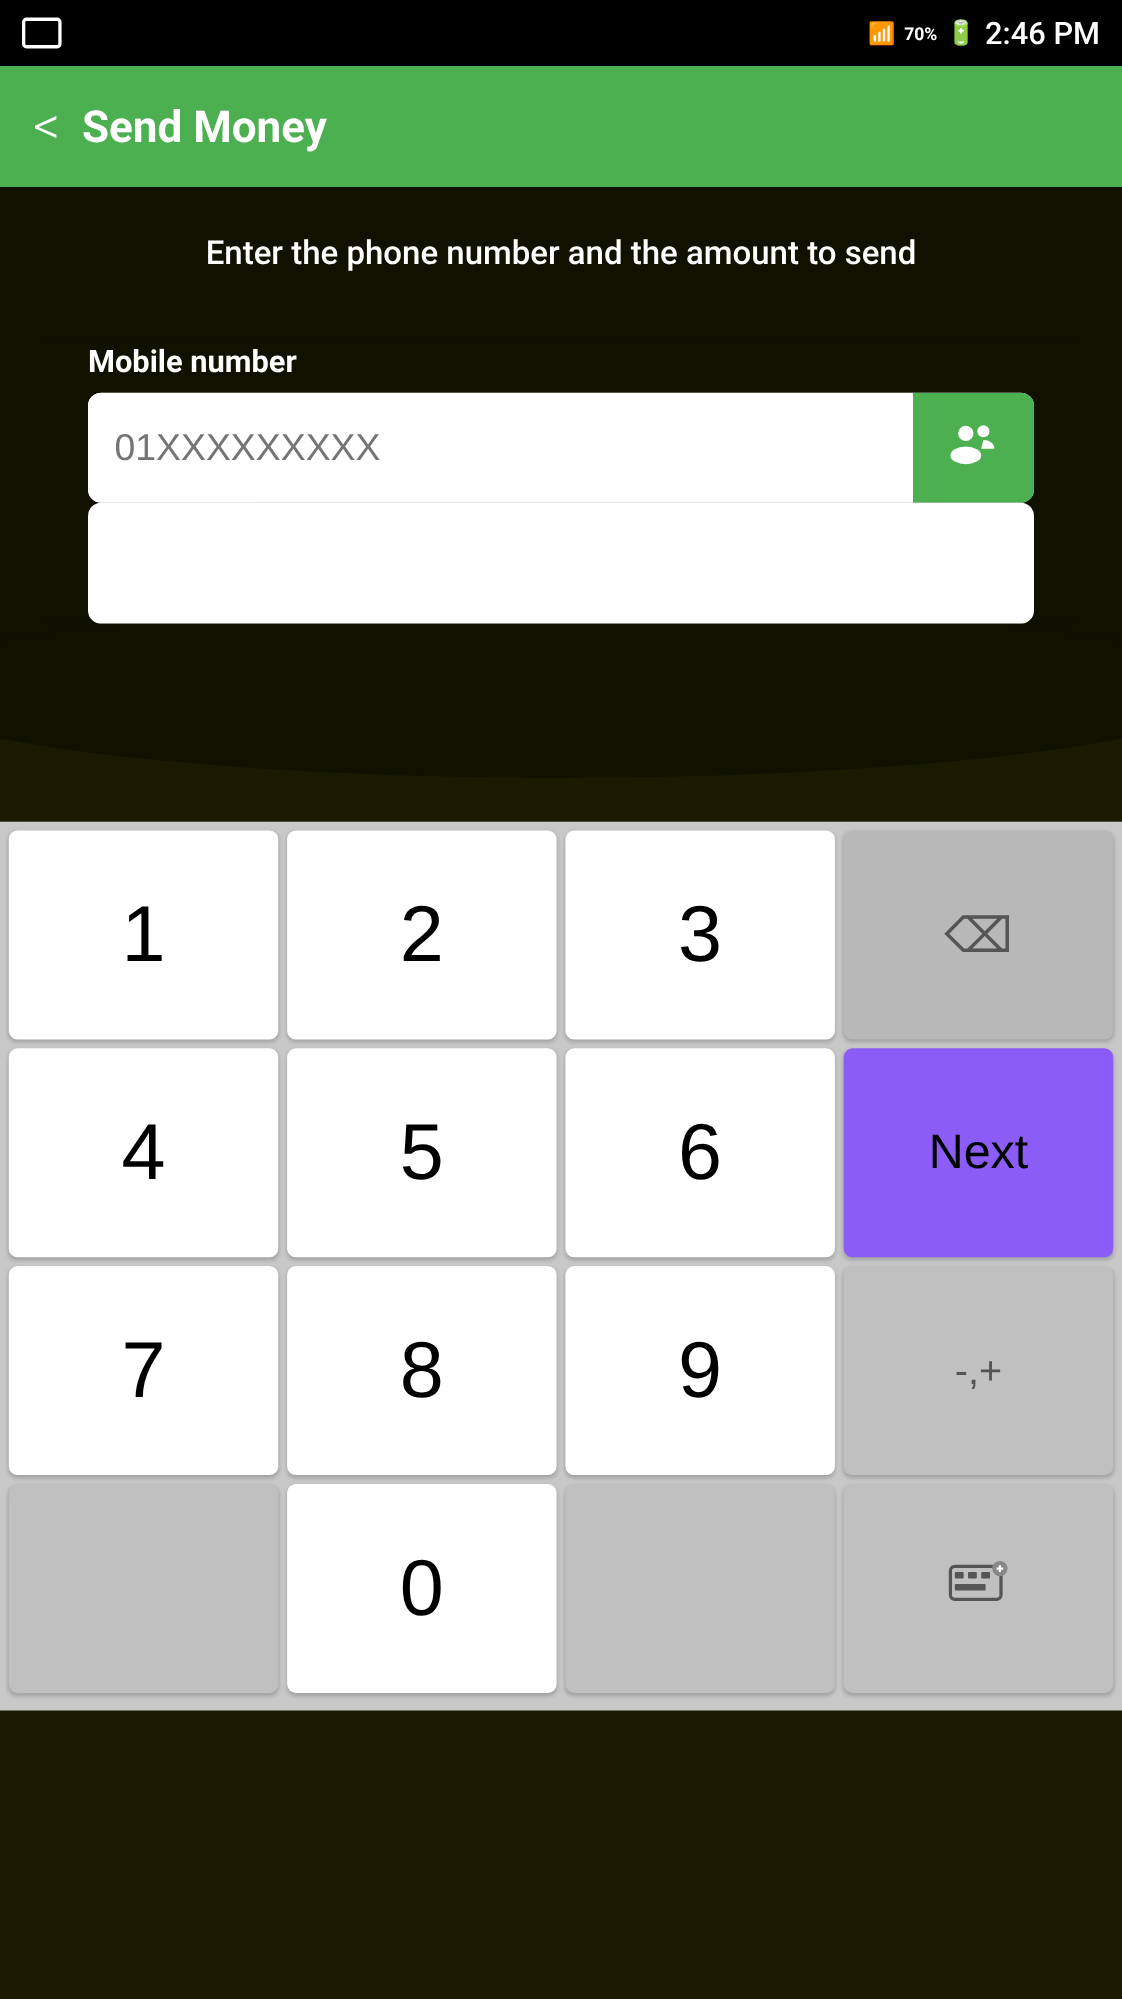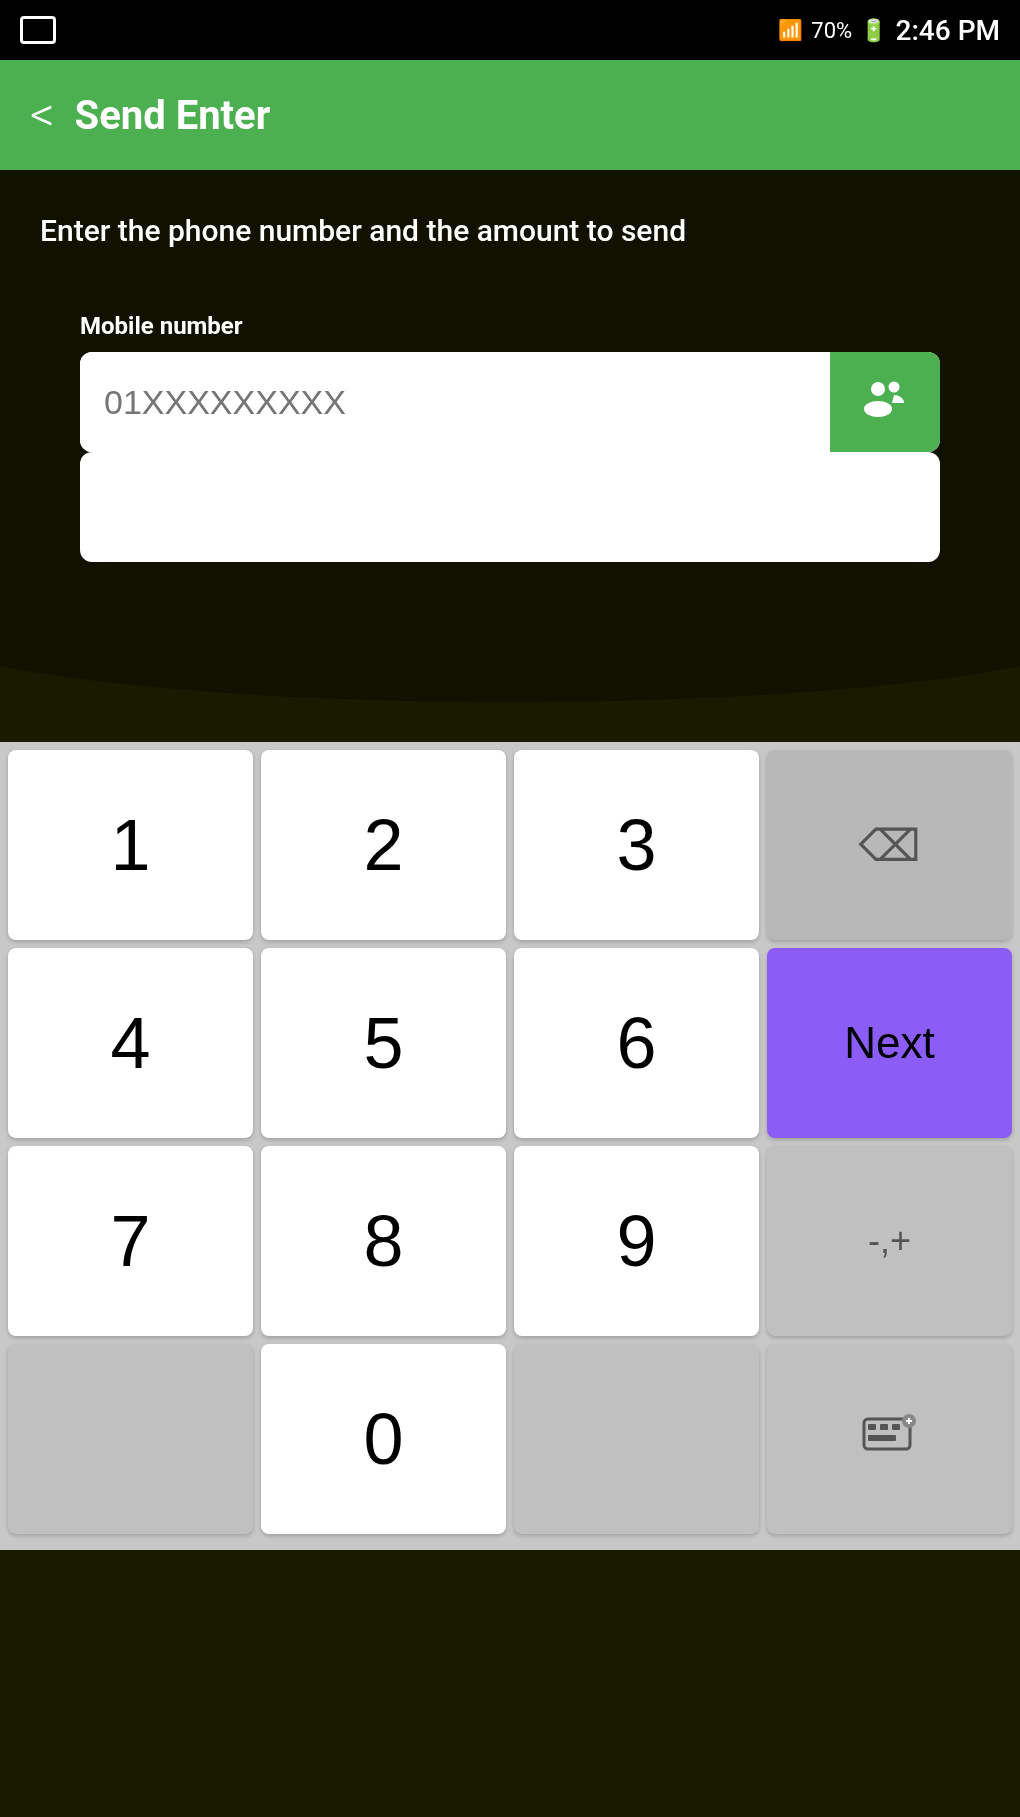--- a/index.html
+++ b/index.html
@@ -89,32 +89,33 @@
       background: #111100;
       border-radius: 50%;
     }
 
     .instruction-text {
       color: #fff;
       font-size: 30px;
       font-weight: 500;
       line-height: 1.4;
       margin-bottom: 60px;
+      text-align: center;
     }
 
     .form-section {
       padding: 0 40px;
       background: #111100;
       position: relative;
       z-index: 2;
     }
 
     .field-label {
       color: #fff;
-      font-size: 24px;
+      font-size: 28px;
       font-weight: bold;
       margin-bottom: 12px;
       margin-top: 40px;
     }
 
     .input-row {
       display: flex;
       width: 100%;
       height: 100px;
       border-radius: 12px;
@@ -225,29 +226,29 @@
   </style>
 </head>
 <body>
 
 <div class="status-bar">
   <div class="status-bar-left">
     <div class="screen-icon"></div>
   </div>
   <div class="status-bar-right">
     <span style="font-size:20px;">📶</span>
-    <span style="font-size:22px;">70%</span>
+    <span style="font-size:16px;font-weight:bold;">70%</span>
     <span style="font-size:22px;">🔋</span>
     <span style="font-size:28px; font-weight:500;">2:46 PM</span>
   </div>
 </div>
 
 <div class="nav-bar">
   <span class="nav-back">&lt;</span>
-  <span class="nav-title">Send Enter</span>
+  <span class="nav-title">Send Money</span>
 </div>
 
 <div class="main-content">
   <div class="dark-bg">
     <p class="instruction-text">Enter the phone number and the amount to send</p>
 
     <div class="form-section">
 
       <div class="field-label">Mobile number</div>
       <div class="input-row">

